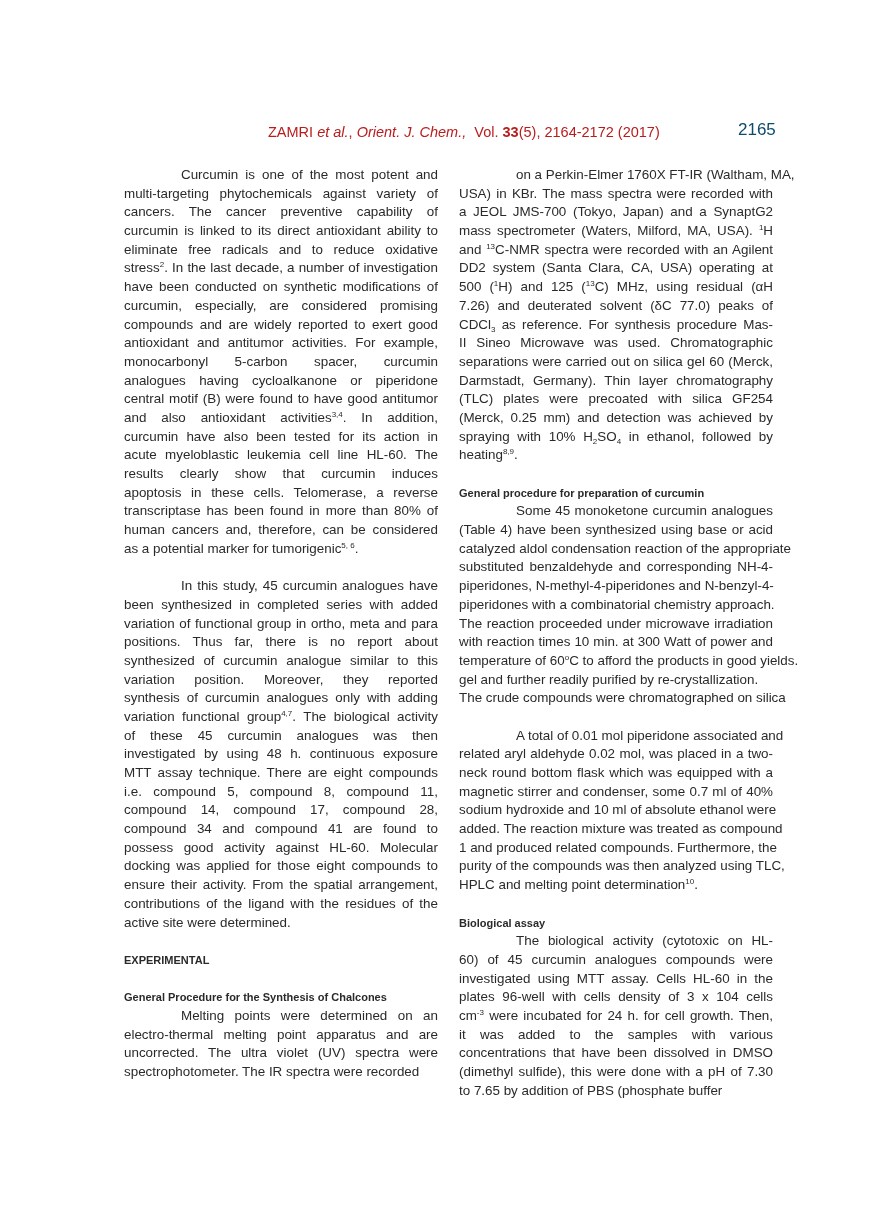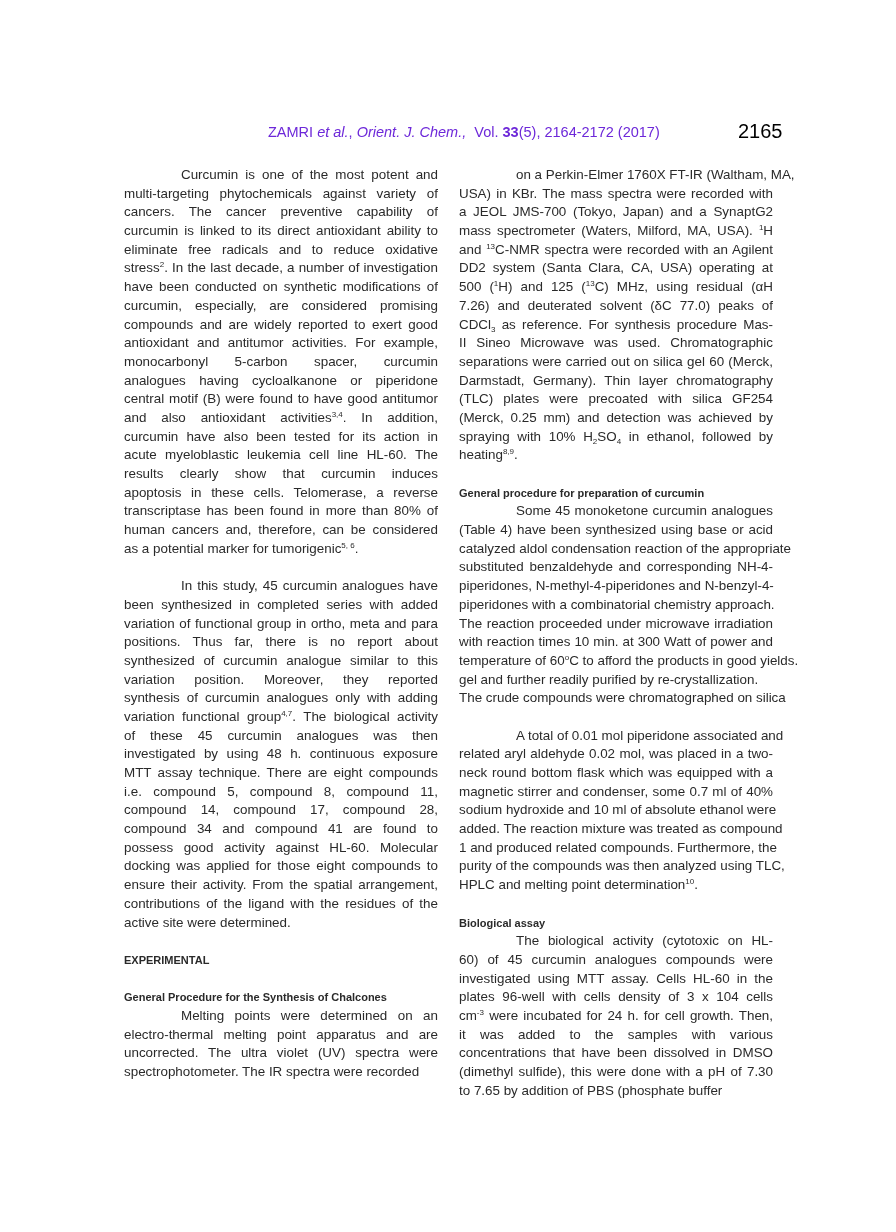--- a/index.html
+++ b/index.html
@@ -1,21 +1,21 @@
 <!DOCTYPE html>
 <html><head>
 <meta charset="utf-8">
 <style>
   html, body { margin: 0; padding: 0; background: #ffffff; }
   body { width: 896px; height: 1232px; position: relative; overflow: hidden;
          font-family: "Liberation Sans", sans-serif; color: #2a2a2a; }
-  .header { position: absolute; top: 124px; left: 268px; font-size: 14.5px; color: #6d28d9; white-space: nowrap; }
+  .header { position: absolute; top: 124px; left: 268px; font-size: 14.5px; color: #b91c1c; white-space: nowrap; }
   .header i { font-style: italic; }
   .header b { font-weight: bold; }
-  .pagenum { position: absolute; top: 120px; left: 738px; font-size: 20px; color: #000000; }
+  .pagenum { position: absolute; top: 120px; left: 738px; font-size: 17px; color: #0c4a6e; }
   .col { position: absolute; width: 314px; font-size: 13.4px; }
   .col-left { left: 124px; top: 166px; }
   .col-right { left: 459px; top: 166px; }
   .line { height: 18.7px; line-height: 18.7px; text-align: justify; text-align-last: justify; white-space: nowrap; overflow: visible; }
   .line.last { text-align-last: left; }
   .line.indent { text-indent: 57px; }
   .gap { height: 18.7px; }
   .heading { height: 18.7px; line-height: 18.7px; font-weight: bold; font-size: 11px; white-space: nowrap; }
   .heading.center { text-align: left; }
   sup { font-size: 8px; vertical-align: 5px; line-height: 0; }

